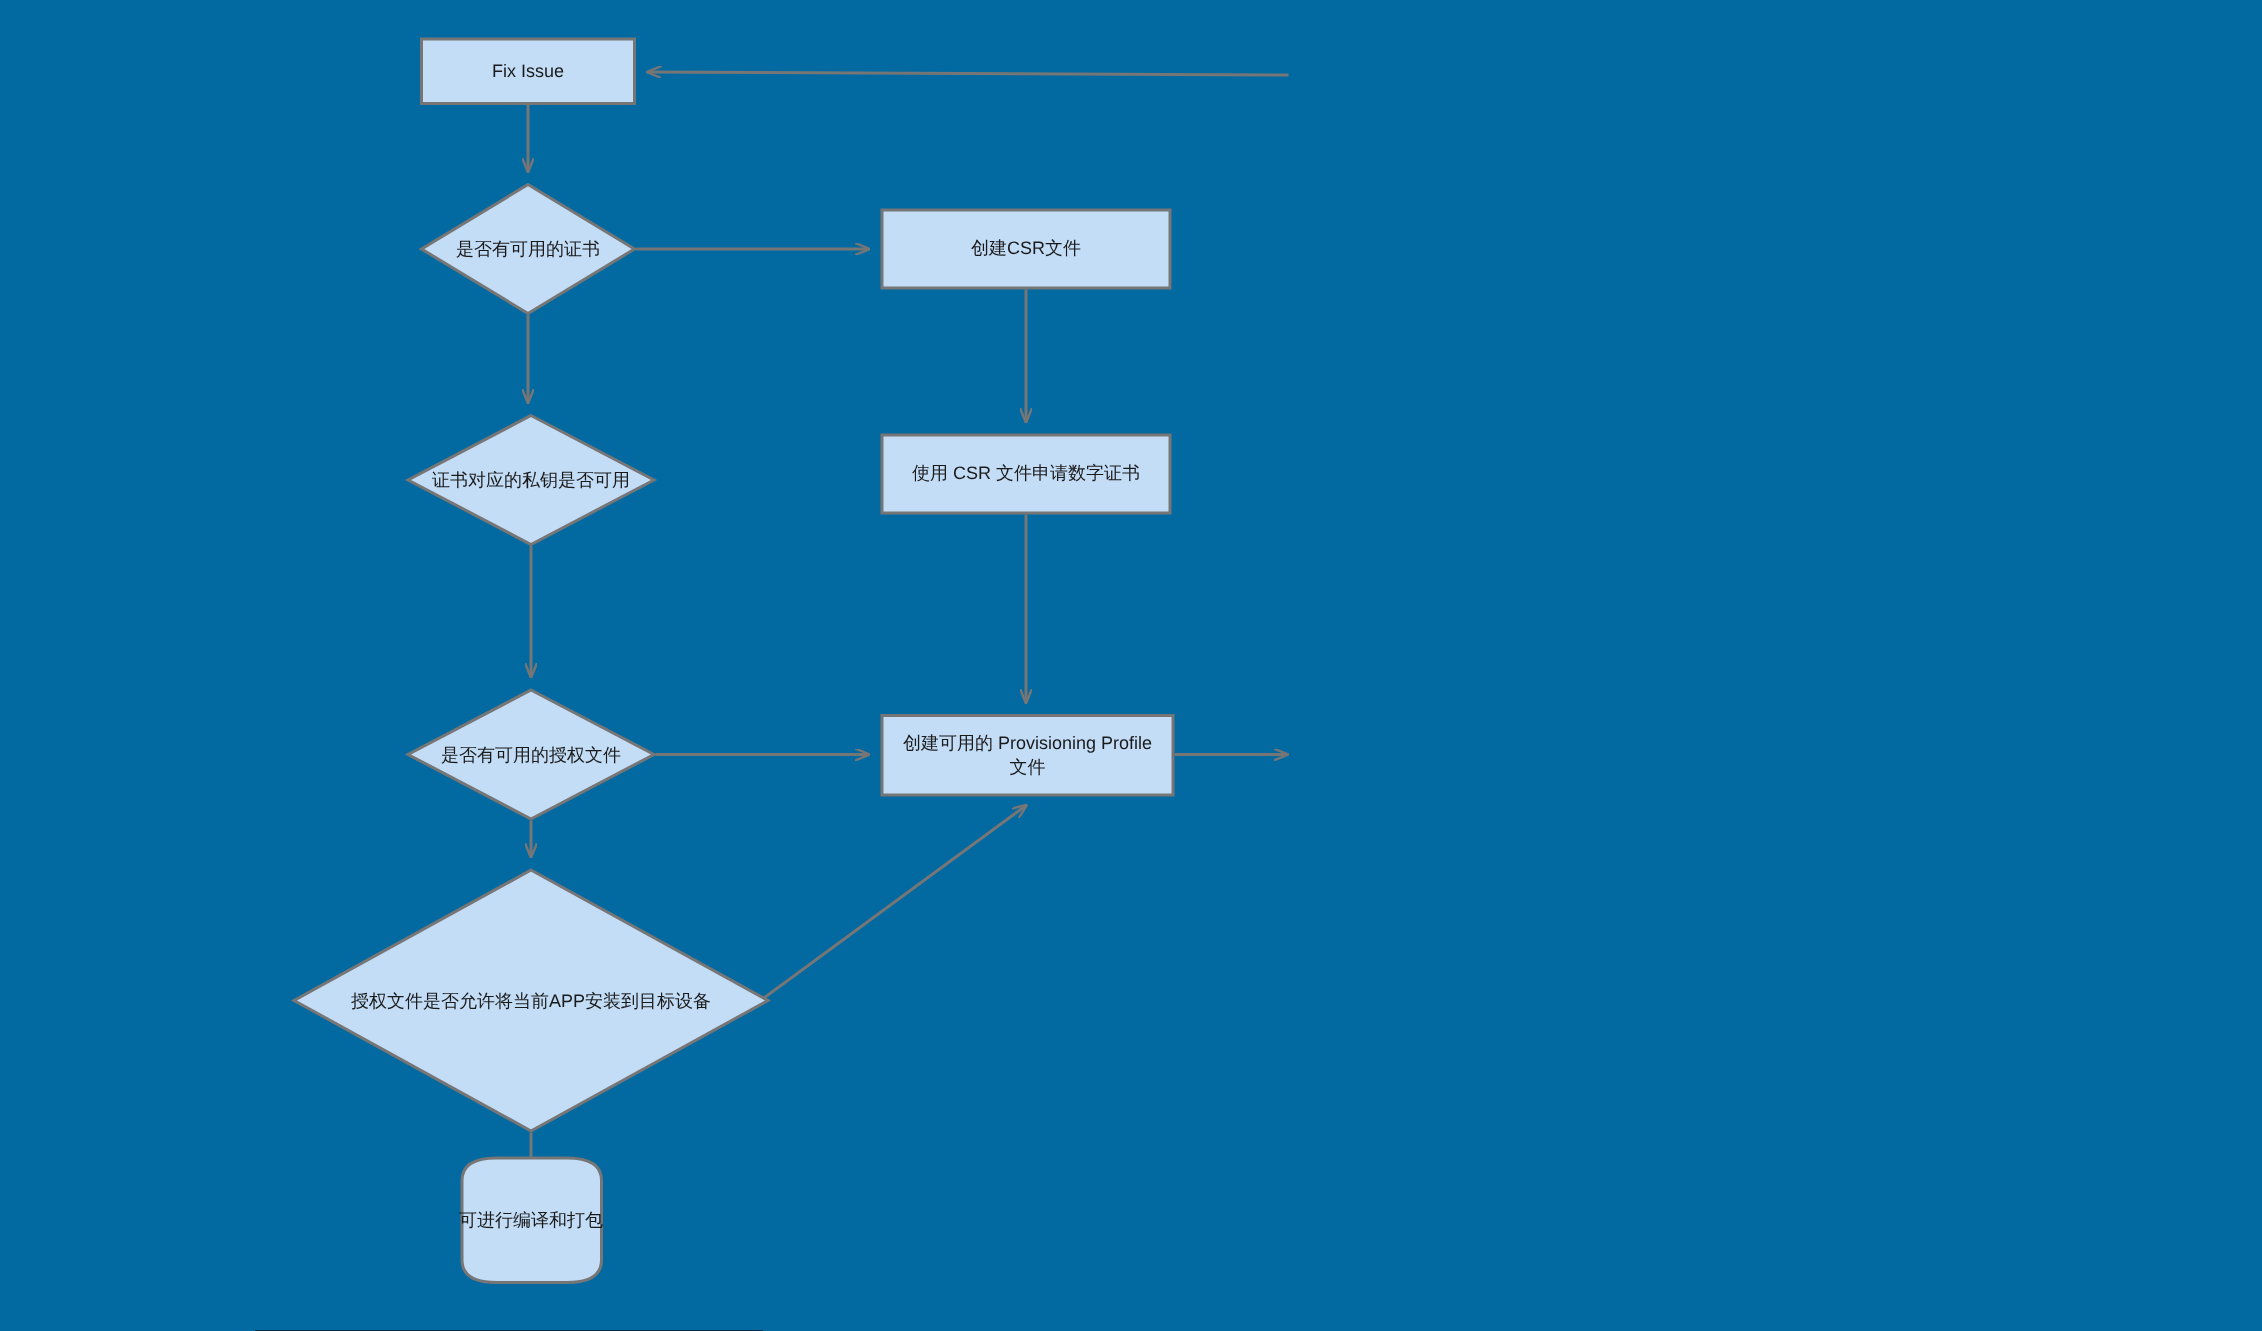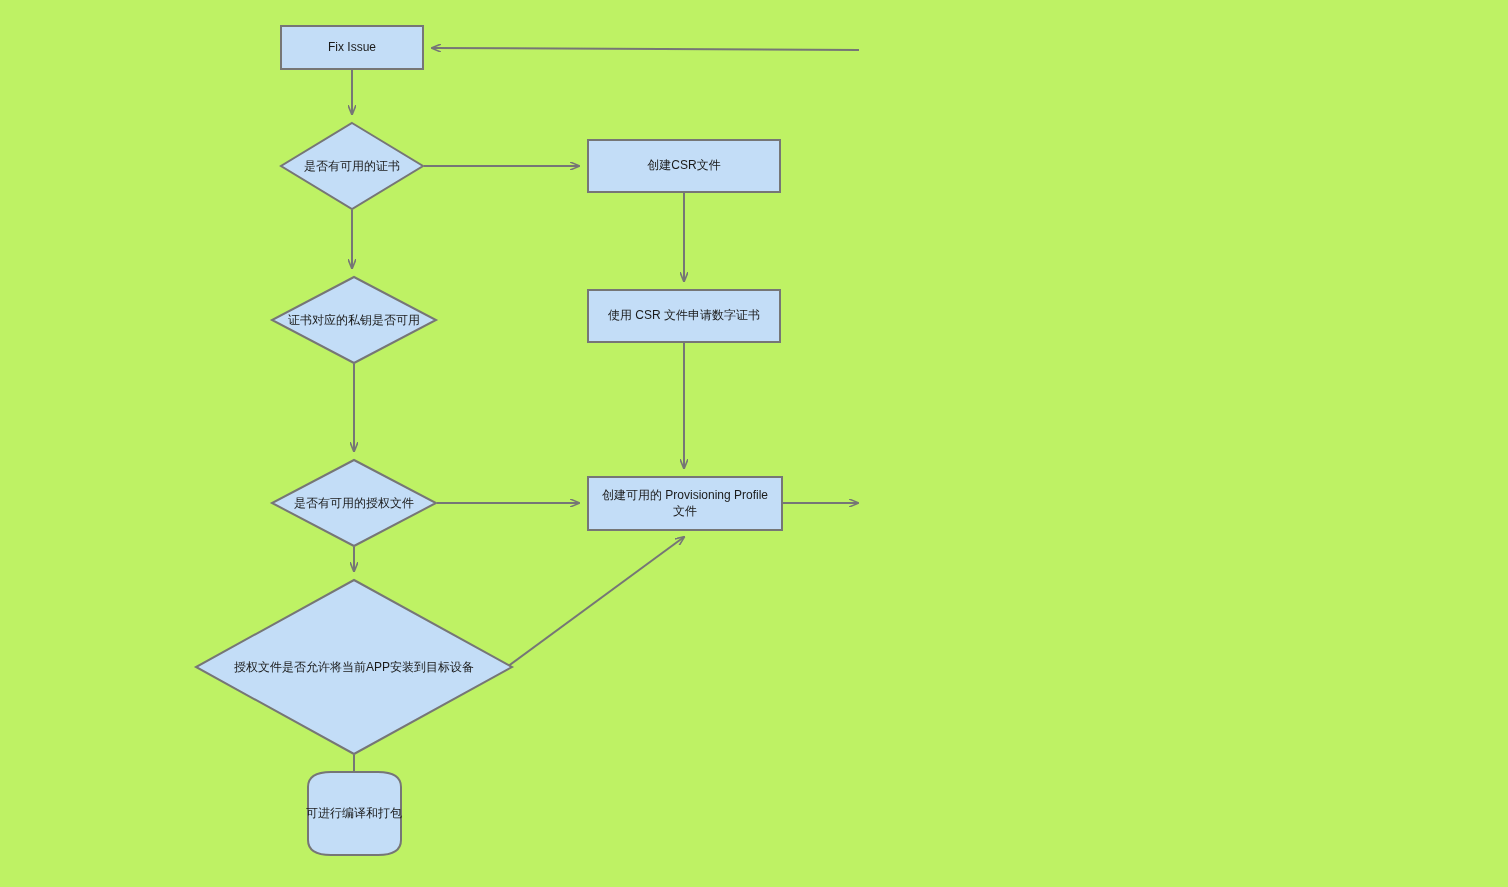--- a/index.html
+++ b/index.html
@@ -4,21 +4,21 @@
 <style>
   html, body {
     margin: 0;
     padding: 0;
     background: #000000;
   }
   #canvas {
     position: relative;
     width: 1508px;
     height: 887px;
-    background: #bef264;
+    background: #0369a1;
     overflow: hidden;
     font-family: "Liberation Sans", "DejaVu Sans", sans-serif;
   }
   svg#diagram {
     position: absolute;
     left: 0;
     top: 0;
     width: 1508px;
     height: 887px;
   }

